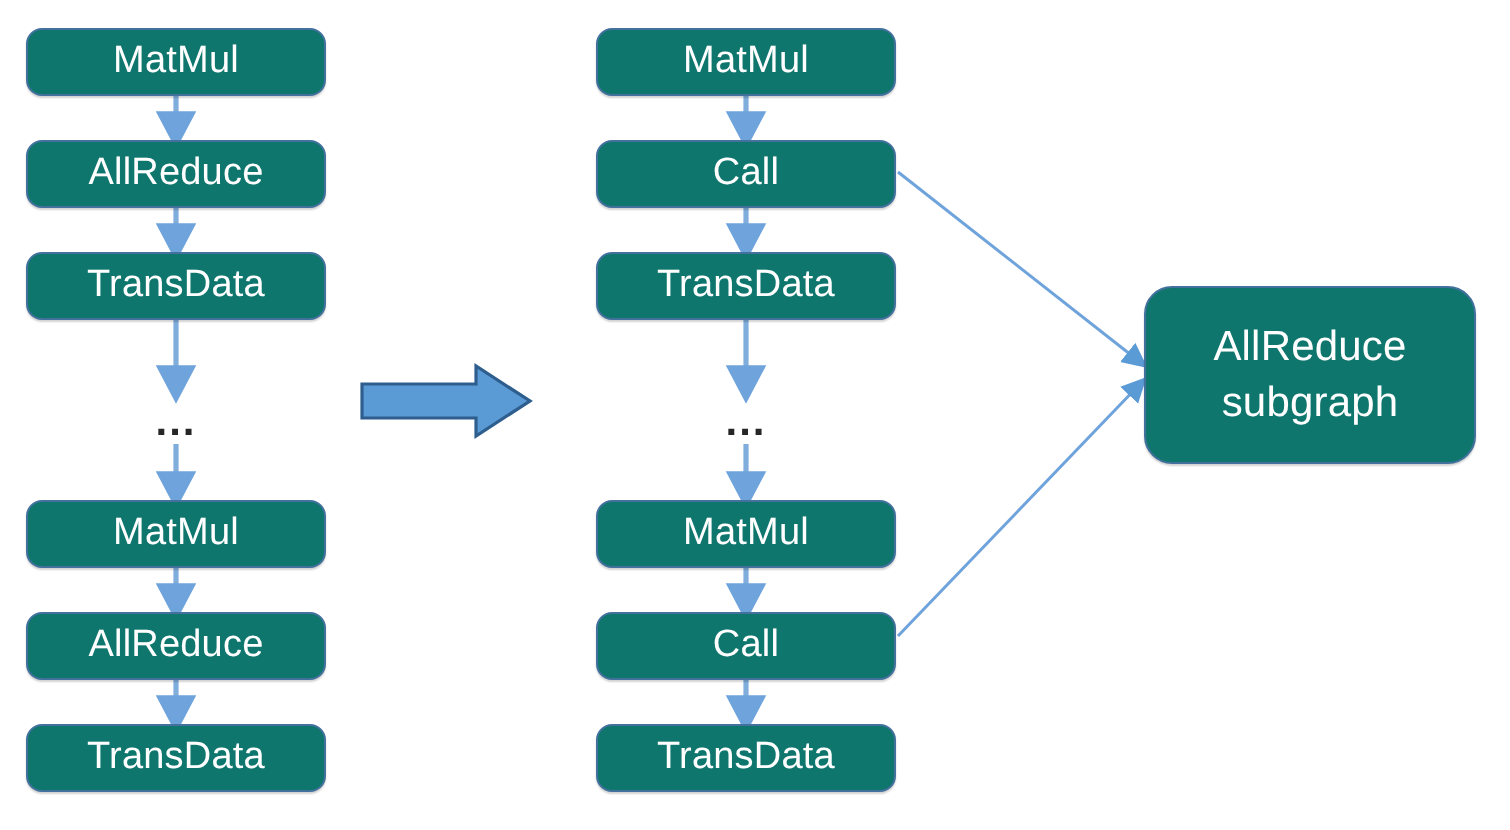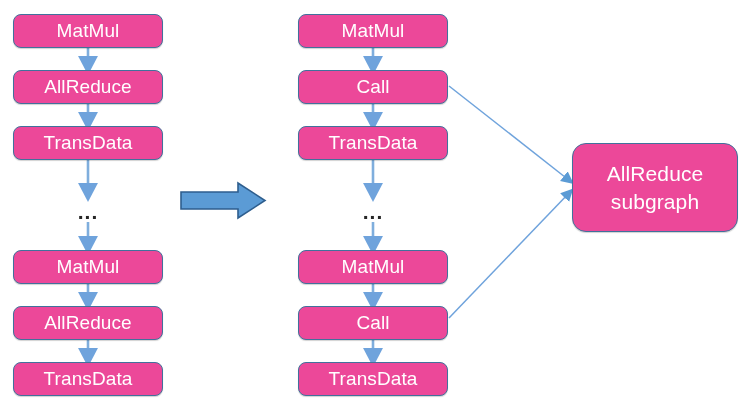--- a/index.html
+++ b/index.html
@@ -16,21 +16,21 @@
   }
   #canvas {
     position: absolute;
     left: 0; top: 0;
     width: 755px;
     height: 415px;
   }
   .node {
     position: absolute;
     box-sizing: border-box;
-    background: #ec4899;
+    background: #0f766e;
     border: 1.4px solid #41719C;
     border-radius: 8px;
     color: #ffffff;
     font-size: 19px;
     line-height: 1.12;
     display: flex;
     align-items: center;
     justify-content: center;
     text-align: center;
     white-space: pre-line;

